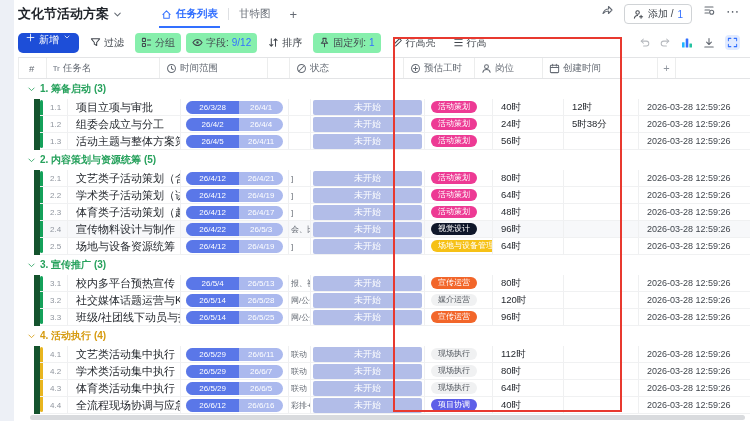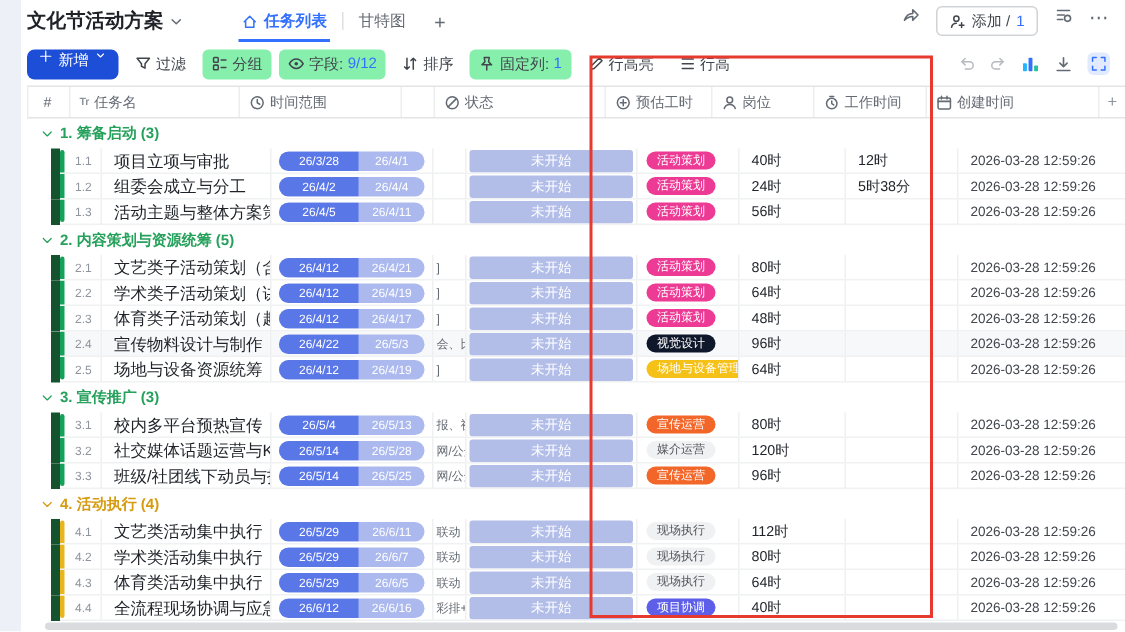--- a/index.html
+++ b/index.html
@@ -234,28 +234,20 @@
             </svg>
             <span>预估工时</span>
           </div>
           <div class="hcell" style="width:68px;;">
             <svg class="ic" viewBox="0 0 12 12">
               <circle cx="6" cy="4" r="2.1" fill="none" stroke="currentColor" stroke-width="1.1" stroke-linecap="round" stroke-linejoin="round"></circle>
               <path d="M2 10.2c.5-2 2-3 4-3s3.5 1 4 3" fill="none" stroke="currentColor" stroke-width="1.1" stroke-linecap="round" stroke-linejoin="round"></path>
             </svg>
             <span>岗位</span>
           </div>
-          <div class="hcell" style="width:75px;;">
-            <svg class="ic" viewBox="0 0 12 12">
-              <circle cx="6" cy="6.6" r="3.8" fill="none" stroke="currentColor" stroke-width="1.1" stroke-linecap="round" stroke-linejoin="round"></circle>
-              <path d="M6 4.8v1.8l1.4 1" fill="none" stroke="currentColor" stroke-width="1.1" stroke-linecap="round" stroke-linejoin="round"></path>
-              <path d="M4.6 1.4h2.8" fill="none" stroke="currentColor" stroke-width="1.1" stroke-linecap="round" stroke-linejoin="round"></path>
-            </svg>
-            <span>工作时间</span>
-          </div>
           <div class="hcell" style="width:115px;;">
             <svg class="ic" viewBox="0 0 12 12">
               <rect x="1.5" y="2.5" width="9" height="8" rx="1" fill="none" stroke="currentColor" stroke-width="1.1" stroke-linecap="round" stroke-linejoin="round"></rect>
               <path d="M1.5 5h9M4 1.3v2M8 1.3v2" fill="none" stroke="currentColor" stroke-width="1.1" stroke-linecap="round" stroke-linejoin="round"></path>
             </svg>
             <span>创建时间</span>
           </div>
           <div class="hcell" style="width:18px;;justify-content:center;color:#8f959e;font-size:11px">
             <span>+</span>
           </div>

